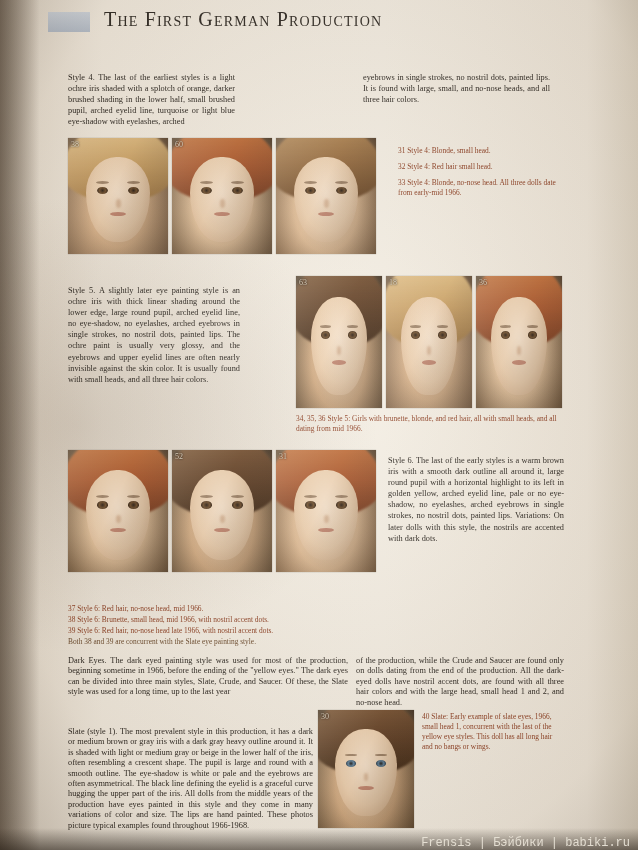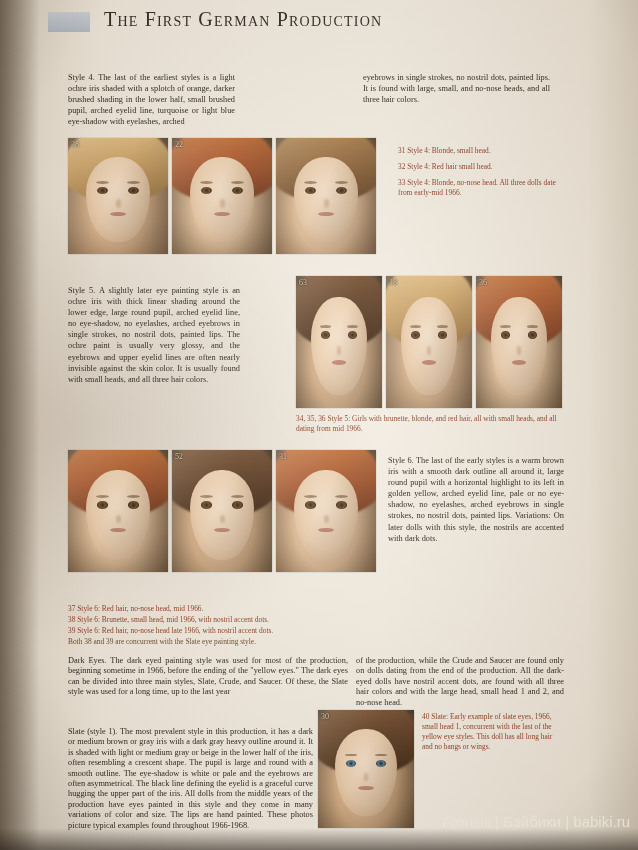--- a/index.html
+++ b/index.html
@@ -133,23 +133,23 @@
   .plate40{
     position:absolute;
   }
 
   
   .footer{
     position:absolute;left:0;bottom:0;width:638px;height:22px;
     background:linear-gradient(180deg, rgba(40,30,20,.0), rgba(30,22,14,.55));
   }
   .wm{
-    position:absolute;right:8px;bottom:20px;
-    font-size:15px;color:#e8e2d6;
-    font-family:Liberation Sans, sans-serif;
+    position:absolute;right:8px;bottom:0;
+    font-size:12px;color:#e8e2d6;
+    font-family:Liberation Mono, monospace;
     opacity:.95;
   }
   .gutter-shadow{
     position:absolute;left:0;top:0;width:40px;height:850px;
     background:linear-gradient(90deg, rgba(45,32,20,.55), rgba(45,32,20,0));
     pointer-events:none;
   }
 </style>
 </head>
 <body>
@@ -184,21 +184,21 @@
         <div class="hair red"></div>
         <div class="face-oval"></div>
         <div class="brow l"></div>
         <div class="brow r"></div>
         <div class="eye l"></div>
         <div class="eye r"></div>
         <div class="nose"></div>
         <div class="mouth"></div>
         <div class="shade"></div>
       </div>
-    <span class="badge">22</span>
+    <span class="badge">60</span>
   </div>
   <div class="photo" style="left:276px;top:138px;width:100px;height:116px;">
     <div class="face bg-d">
         <div class="hair lightbr"></div>
         <div class="face-oval"></div>
         <div class="brow l"></div>
         <div class="brow r"></div>
         <div class="eye l"></div>
         <div class="eye r"></div>
         <div class="nose"></div>

